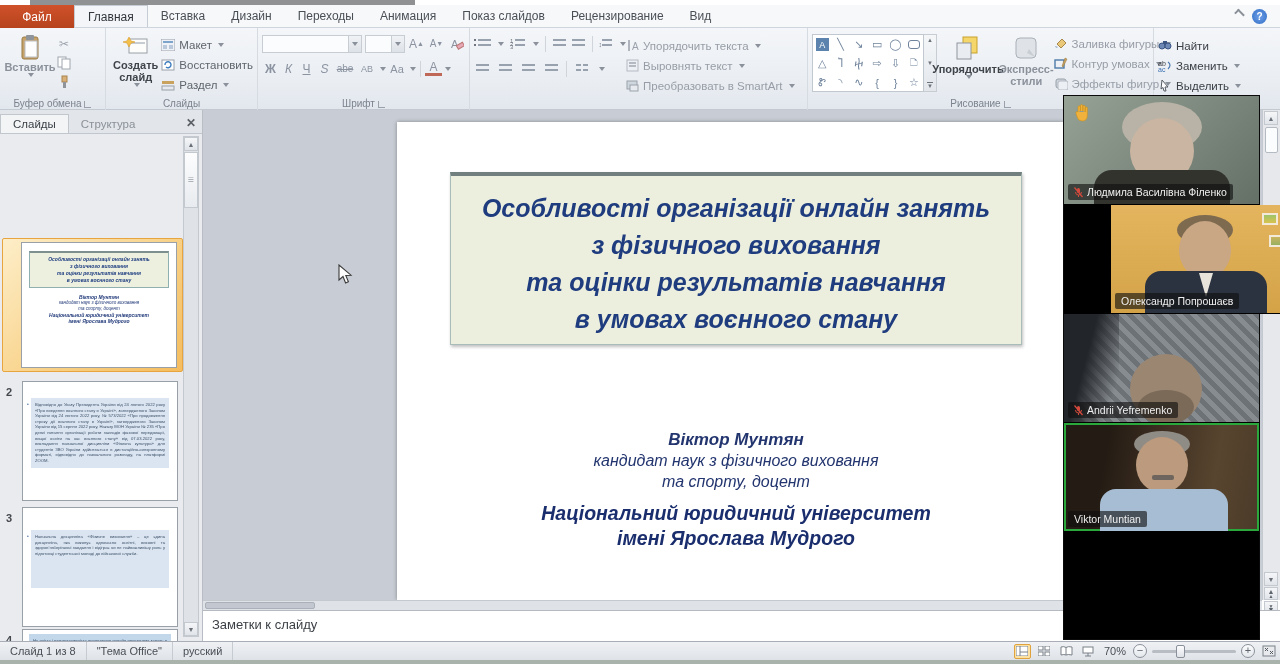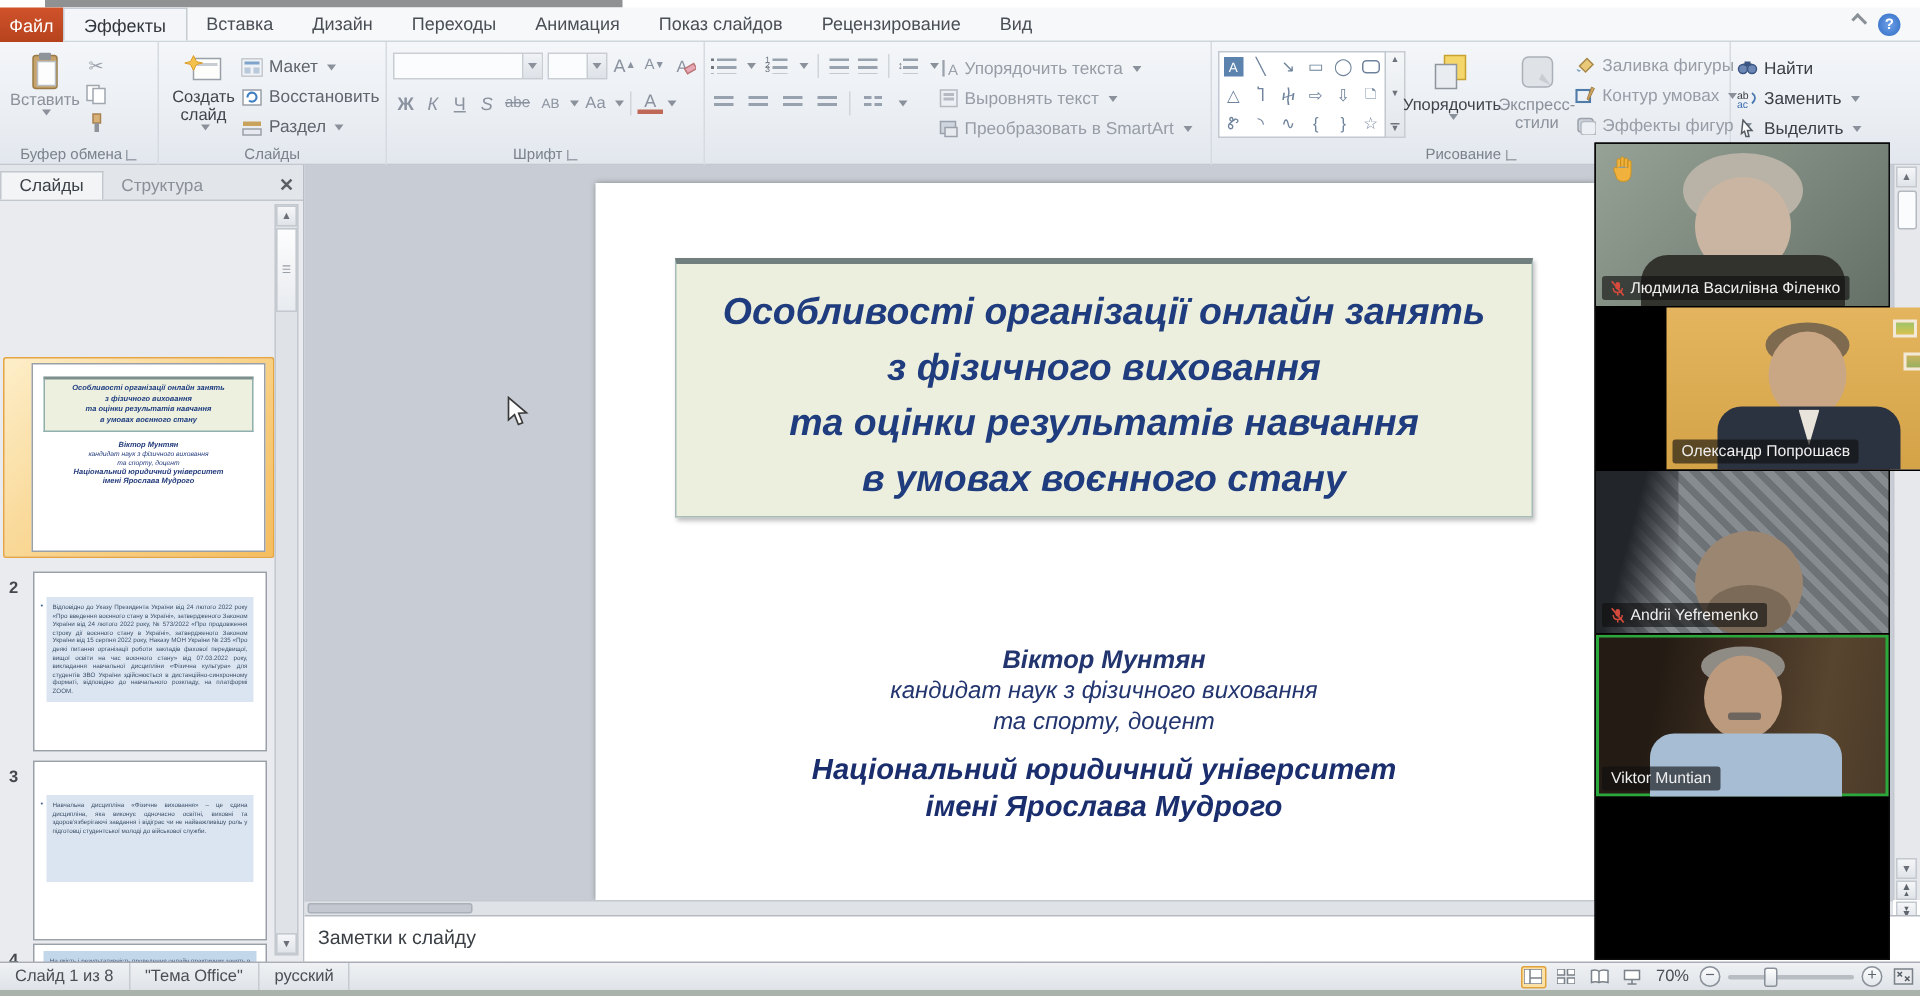--- a/index.html
+++ b/index.html
@@ -5,32 +5,32 @@
   * { margin:0; padding:0; box-sizing:border-box; }
   html,body { width:1280px; height:664px; overflow:hidden; }
   body { font-family:"Liberation Sans", sans-serif; background:#fff; }
   .screen { position:relative; width:1280px; height:664px; background:#fff; overflow:hidden; }
 
   
   .titlebar-sliver { position:absolute; left:30px; top:0; width:385px; height:5px; background:#8f9193; }
 
   
   .tabrow { position:absolute; left:0; top:5px; width:1280px; height:23px; background:#f7f8fa; border-bottom:1px solid #cfd5dc; display:flex; }
-  .file-btn { width:42px; height:23px; background:linear-gradient(#d0522b,#b6431d); color:#fff; font-size:12px; display:flex; align-items:center; justify-content:center; }
+  .file-btn { width:74px; height:23px; background:linear-gradient(#d0522b,#b6431d); color:#fff; font-size:12px; display:flex; align-items:center; justify-content:center; }
   .rtab { padding:0 13px; font-size:12px; color:#4a4f56; display:flex; align-items:center; }
   .rtab.active { background:#f3f5f8; border:1px solid #c6ccd4; border-bottom:none; color:#33373d; }
   .ribbon-min { position:absolute; top:11px; right:36px; width:9px; height:6px; border-left:2px solid #8a9097; border-top:2px solid #8a9097; transform:rotate(45deg); }
   .help-btn { position:absolute; top:9px; right:13px; width:15px; height:15px; border-radius:50%; background:radial-gradient(#6ea0e8,#2f6cc4); color:#fff; font-size:10px; font-weight:bold; display:flex; align-items:center; justify-content:center; }
 
   
   .ribbon { position:absolute; left:0; top:28px; width:1280px; height:82px; background:linear-gradient(#f4f6f9,#e9edf2 70%,#e2e7ee); border-bottom:1px solid #c3c9d1; display:flex; }
   .rgroup { position:relative; height:82px; border-right:1px solid #d6dbe1; padding:3px 4px 14px 4px; }
   .gcap { position:absolute; bottom:1px; left:0; right:0; text-align:center; font-size:10px; color:#7b828c; white-space:nowrap; }
   .launcher { display:inline-block; width:7px; height:7px; border:1px solid #9aa1aa; border-top:none; border-right:none; margin-left:3px; position:relative; top:1px; }
-  .bigbtn { display:flex; flex-direction:column; align-items:center; justify-content:flex-start; padding-top:4px; height:64px; font-size:11px; color:#8b919b; text-align:center; line-height:12px; }
+  .bigbtn { display:flex; flex-direction:column; align-items:center; justify-content:flex-start; padding-top:4px; height:64px; font-size:11px; color:#8b919b; text-align:center; line-height:12px;font-weight:bold; }
   .bigbtn.dark { color:#3f444b; }
   .minicol { display:flex; flex-direction:column; justify-content:flex-start; gap:3px; padding-top:5px; }
   .mrow { display:flex; align-items:center; gap:4px; font-size:11.5px; color:#5f656d; height:17px; white-space:nowrap; }
   .mrow.gray { color:#979da6; }
   .mrow.dark { color:#3a3f46; }
   .caret { display:inline-block; width:0; height:0; border-left:3px solid transparent; border-right:3px solid transparent; border-top:4px solid #8b919b; margin-left:2px; }
   .combo { height:18px; background:#fbfcfd; border:1px solid #c8cdd4; display:flex; align-items:center; justify-content:flex-end; }
   .combo .cbtn { width:13px; height:100%; background:linear-gradient(#f0f2f5,#dde2e8); border-left:1px solid #c8cdd4; display:flex; align-items:center; justify-content:center; }
   .fletter { font-size:12px; color:#8b93a0; width:17px; height:17px; display:flex; align-items:center; justify-content:center; }
   .icon16 { width:16px; height:16px; display:flex; align-items:center; justify-content:center; }
@@ -108,21 +108,21 @@
 </style>
 </head>
 <body>
 
 <div class="screen">
 
   <div class="titlebar-sliver"></div>
 
   <div class="tabrow">
     <div class="file-btn">Файл</div>
-    <div class="rtab active">Эффекты</div>
+    <div class="rtab active">Главная</div>
     <div class="rtab">Вставка</div>
     <div class="rtab">Дизайн</div>
     <div class="rtab">Переходы</div>
     <div class="rtab">Анимация</div>
     <div class="rtab">Показ слайдов</div>
     <div class="rtab">Рецензирование</div>
     <div class="rtab">Вид</div>
   </div>
   <div class="ribbon-min"></div>
   <div class="help-btn">?</div>

